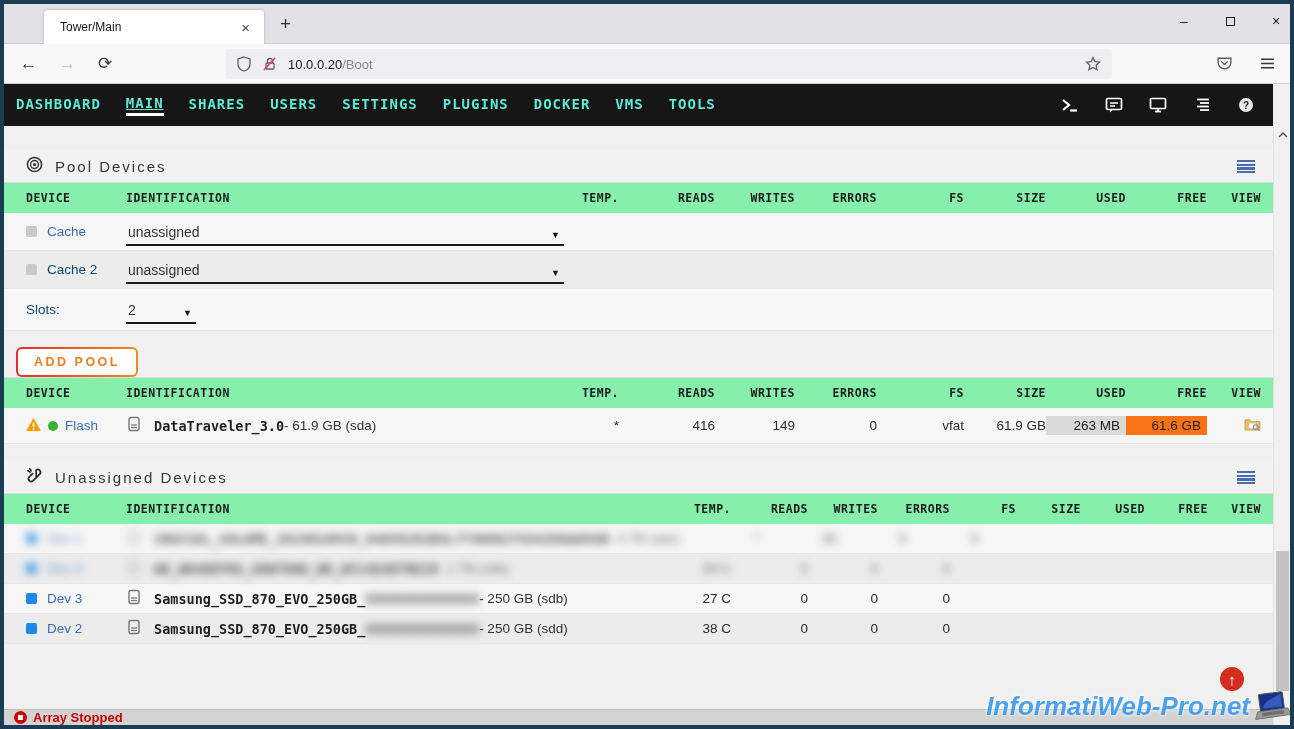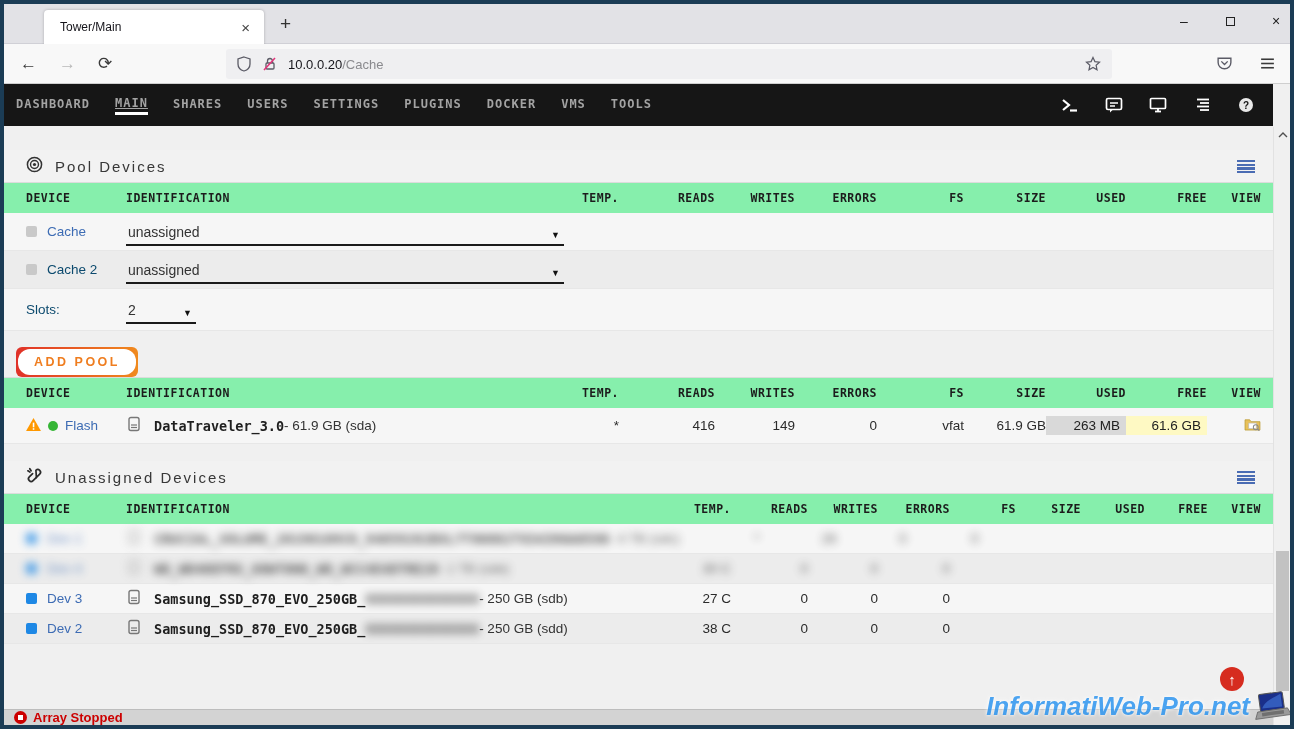--- a/index.html
+++ b/index.html
@@ -26,21 +26,21 @@
             display:flex; align-items:center; padding:0 10px; }
   .urlbar .host { font-size:13px; color:#15141a; }
   .urlbar .path { font-size:13px; color:#8a8a8e; }
   .urlbar .spacer { flex:1; }
   .ic16 { width:17px; height:17px; display:inline-block; }
   .mr8 { margin-right:9px; }
   .tb-right { position:absolute; right:14px; top:11px; display:flex; gap:26px; align-items:center; }
 
   
   .unav { height:42px; background:#161616; display:flex; align-items:center; padding:0 12px; position:relative; width:1269px; }
-  .unav a { color:#a3a3a3; font-family:"DejaVu Sans Mono",monospace; font-weight:bold; font-size:12px;
+  .unav a { color:#5eead4; font-family:"DejaVu Sans Mono",monospace; font-weight:bold; font-size:14px;
             letter-spacing:1px; margin-right:25px; text-decoration:none; cursor:pointer; padding-bottom:2px; }
   .unav a.active { border-bottom:3px solid #fff;text-decoration:underline; }
   .unav-icons { position:absolute; right:18px; display:flex; gap:26px; align-items:center; }
   .unav-icons .nic { width:18px; height:16px; display:inline-block; cursor:pointer; }
 
   
   .content { width:1269px; }
   .sec-title { height:32px; display:flex; align-items:center; padding:0 16px 0 22px; background:#f2f2f2; margin-top:12px; position:relative; }
   .sec-title:first-child { margin-top:24px; }
   .sec-title .t { font-size:15px; letter-spacing:2px; color:#383838; margin-left:12px; }
@@ -66,24 +66,24 @@
   .uselect { width:438px; height:28px; border-bottom:2px solid #1a1a1a; display:flex; align-items:flex-end;
              justify-content:space-between; padding:0 4px 4px 2px; cursor:pointer; }
   .uselect .val { font-size:14px; color:#333; }
   .uselect .caret { font-size:9px; color:#111; }
   .uselect.small { width:70px; }
   .idname { font-family:"DejaVu Sans Mono",monospace; font-weight:bold; font-size:13.5px; color:#1f1f1f; }
   .idrest { font-size:13.5px; color:#333; }
   .blurpatch { filter:blur(4px); opacity:.8; }
   .rowblur { filter:blur(4px); opacity:.75; }
   .pill { display:block; width:100%; text-align:right; padding:2px 6px; font-size:13.5px; color:#222; }
-  .pill.used { background:#d9d9d9; } .pill.free { background:#fef9c3; }
+  .pill.used { background:#d9d9d9; } .pill.free { background:#f97316; }
   .btn-addpool { display:inline-block; margin:16px 0 0 12px; padding:2px; border-radius:6px;
                  background:linear-gradient(90deg,#e03128,#f08a1e); cursor:pointer; }
-  .btn-addpool .inner { background:#fff; border-radius:12px; padding:6px 16px; font-size:12.5px; font-weight:bold;
+  .btn-addpool .inner { background:#fff; border-radius:4px; padding:6px 16px; font-size:12.5px; font-weight:bold;
                         letter-spacing:2.5px; color:#ef7d1f; }
   .drive-ic { margin-right:12px; flex:none; }
   .warn-ic,.dot-ic { margin-right:7px; flex:none; }
   .boot-row { height:36px; }
 
   
   .fab-up { position:absolute; right:46px; bottom:34px; width:24px; height:24px; border-radius:50%; background:#d62c1f;
             color:#fff; display:flex; align-items:center; justify-content:center; font-size:15px; font-weight:bold; cursor:pointer; }
   .scrollbar { position:absolute; top:123px; right:0; width:17px; height:598px; background:#f0f0f0; border-left:1px solid #e2e2e2; }
   .scrollbar .up { position:absolute; top:2px; left:0; width:17px; height:16px; text-align:center; color:#505050; font-size:10px; cursor:pointer; }
@@ -131,21 +131,21 @@
           </svg>
       </span>
       <span class="ic16 mr8">
         <svg viewBox="0 0 16 16" width="16" height="16">
             <rect x="4" y="7" width="8" height="6" rx="1" fill="none" stroke="#5b5b66" stroke-width="1.3"></rect>
             <path d="M5.5 7 V5 a2.5 2.5 0 0 1 5 0 V7" fill="none" stroke="#5b5b66" stroke-width="1.3"></path>
             <line x1="2" y1="14" x2="13" y2="2" stroke="#e2347a" stroke-width="1.6"></line>
           </svg>
       </span>
       <span class="host">10.0.0.20</span>
-        <span class="path">/Cache</span>
+        <span class="path">/Boot</span>
       <span class="spacer"></span>
       <span class="ic16">
         <svg viewBox="0 0 16 16" width="16" height="16">
             <path d="M8 1.5 L9.9 5.6 14.5 6.1 11.1 9.2 12 13.7 8 11.4 4 13.7 4.9 9.2 1.5 6.1 6.1 5.6 Z" fill="none" stroke="#5b5b66" stroke-width="1.2"></path>
           </svg>
       </span>
     </div>
     <div class="tb-right">
       <span class="ic16">
         <svg viewBox="0 0 16 16" width="17" height="17">

